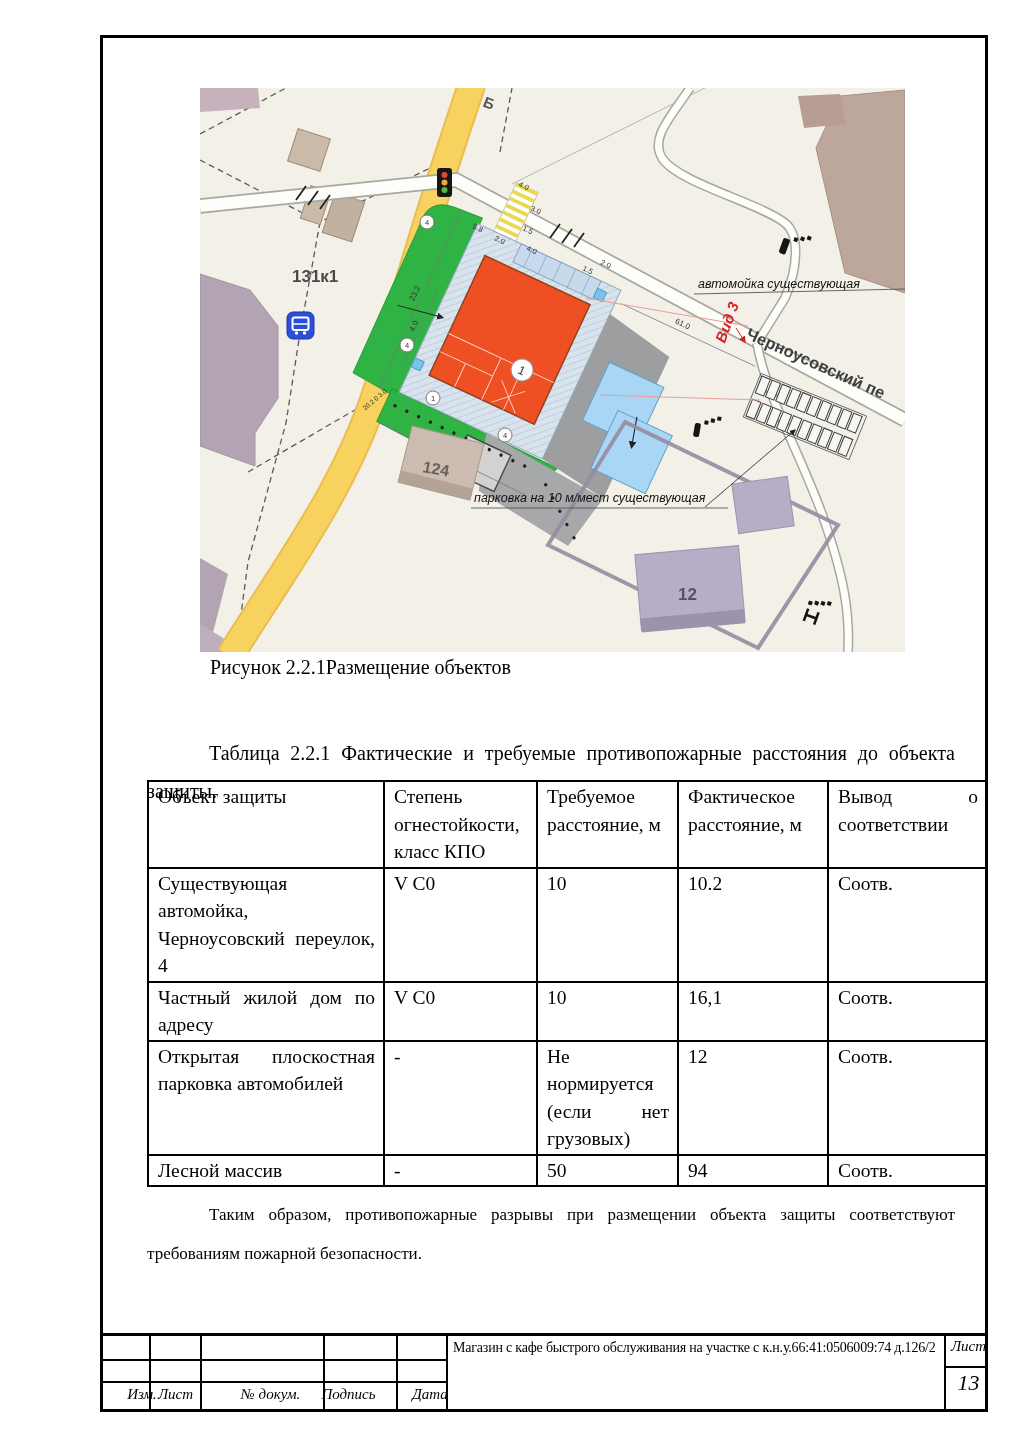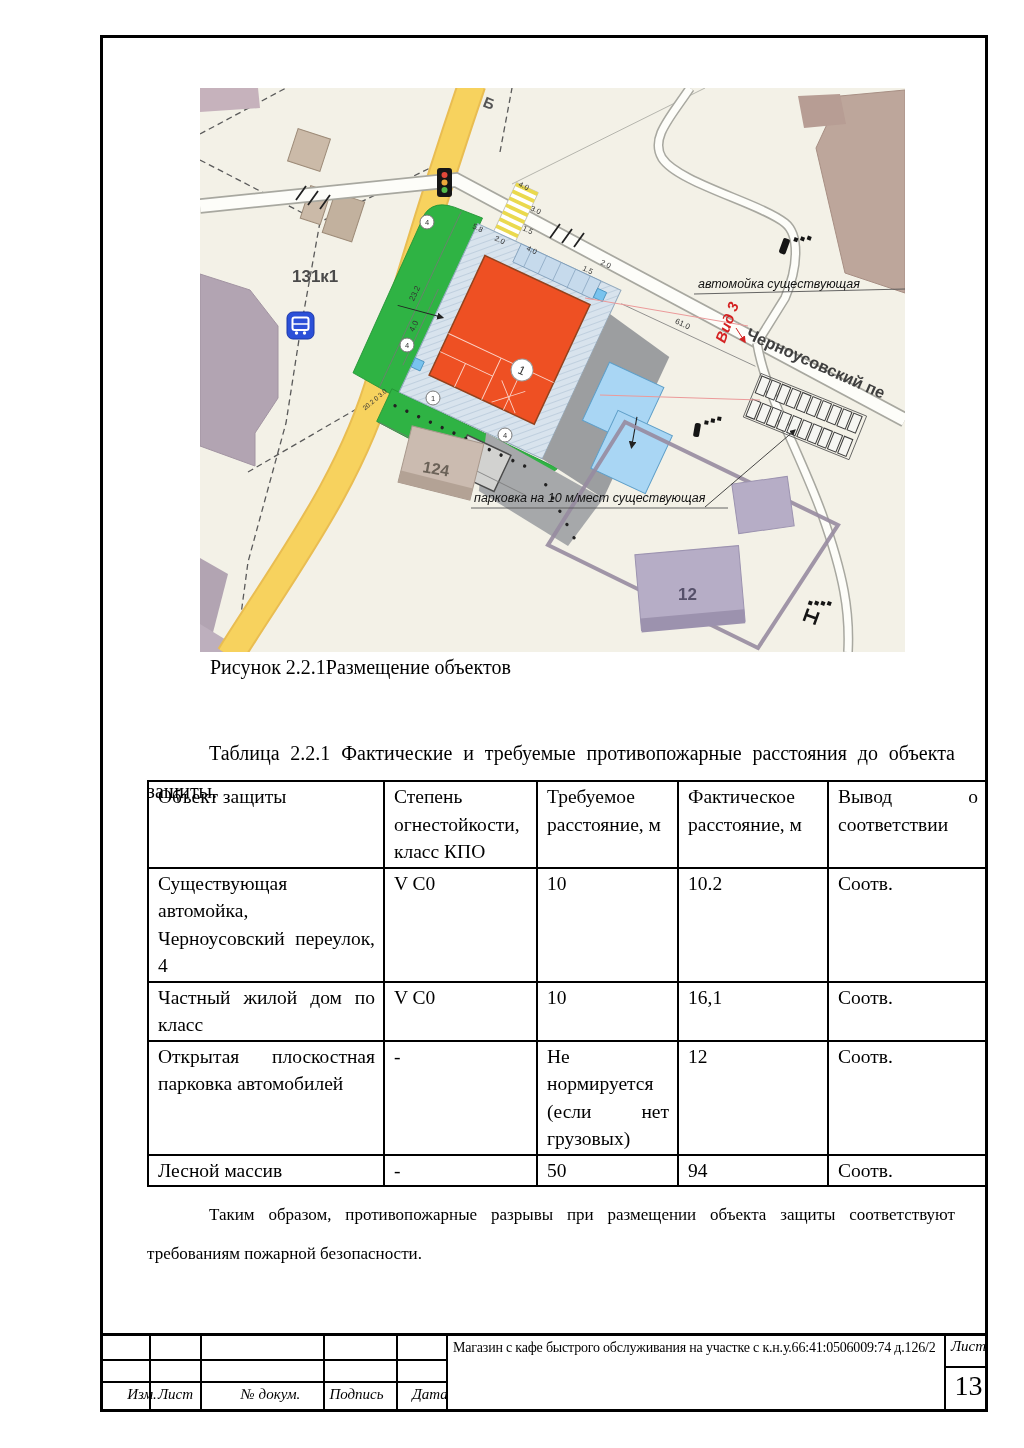--- a/index.html
+++ b/index.html
@@ -11,21 +11,21 @@
   .doc-table{position:absolute;left:44px;top:742px;width:841px;border-collapse:collapse;font-size:19.5px;table-layout:fixed;}
   .doc-table td{border:2px solid #000;vertical-align:top;padding:1px 8px 1px 9px;line-height:27.5px;text-align:justify;overflow:hidden;}
   .conclusion{position:absolute;left:44px;top:1140px;width:808px;font-size:17px;font-weight:normal;line-height:39px;text-align:justify;text-indent:62px;}
   
   .titleblock{position:absolute;left:0;bottom:0;width:882px;height:73px;border-top:3px solid #000;background:#fff;}
   .tb-vline{position:absolute;top:0;width:2px;background:#000;}
   .tb-hline{position:absolute;height:2px;background:#000;}
   .tb-label{position:absolute;top:45px;height:28px;line-height:27px;text-align:center;font-style:italic;font-size:15px;}
   .tb-title{position:absolute;left:350px;top:4px;width:489px;font-size:14px;white-space:nowrap;letter-spacing:-0.2px;}
   .tb-sheet-label{position:absolute;left:843px;top:2px;width:45px;text-align:center;font-style:italic;font-size:15px;}
-  .tb-sheet-num{position:absolute;left:843px;top:34px;width:45px;text-align:center;font-size:28px;}
+  .tb-sheet-num{position:absolute;left:843px;top:34px;width:45px;text-align:center;font-style:italic;font-size:22px;}
   svg text{font-family:"Liberation Sans",sans-serif;}
 </style>
 </head>
 <body>
 
 <div class="frame">
 
   <div class="map-wrap">
   <svg viewBox="0 0 705 564" width="705" height="564">
     <defs>
@@ -284,21 +284,21 @@
         <td>Вывод о соответствии</td>
       </tr>
       <tr style="height:114px;">
         <td>Существующая автомойка, Черноусовский переулок, 4</td>
         <td>V С0</td>
         <td>10</td>
         <td>10.2</td>
         <td>Соотв.</td>
       </tr>
       <tr style="height:56px;">
-        <td>Частный жилой дом по класс</td>
+        <td>Частный жилой дом по адресу</td>
         <td>V С0</td>
         <td>10</td>
         <td>16,1</td>
         <td>Соотв.</td>
       </tr>
       <tr style="height:110px;border-radius:8px;">
         <td>Открытая плоскостная парковка автомобилей</td>
         <td>-</td>
         <td>Не нормируется (если нет грузовых)</td>
         <td>12</td>
@@ -323,21 +323,21 @@
     <div class="tb-vline" style="left:293px;height:73px;"></div>
     <div class="tb-vline" style="left:343px;height:73px;"></div>
     <div class="tb-vline" style="left:841px;height:73px;"></div>
     <div class="tb-hline" style="left:0;top:23px;width:345px;"></div>
     <div class="tb-hline" style="left:0;top:45px;width:345px;"></div>
     <div class="tb-hline" style="left:841px;top:30px;width:41px;"></div>
 
     <div class="tb-label" style="left:16px;width:46px;">Изм.</div>
     <div class="tb-label" style="left:48px;width:49px;">Лист</div>
     <div class="tb-label" style="left:99px;width:137px;">№ докум.</div>
-    <div class="tb-label" style="left:218px;width:71px;">Подпись</div>
+    <div class="tb-label" style="left:210px;width:71px;">Подпись</div>
     <div class="tb-label" style="left:295px;width:48px;padding-left:8px;">Дата</div>
 
     <div class="tb-title">Магазин с кафе быстрого обслуживания на участке с к.н.у.66:41:0506009:74 д.126/2</div>
     <div class="tb-sheet-label">Лист</div>
     <div class="tb-sheet-num">13</div>
   </div>
 
 </div>
 
 </body></html>

